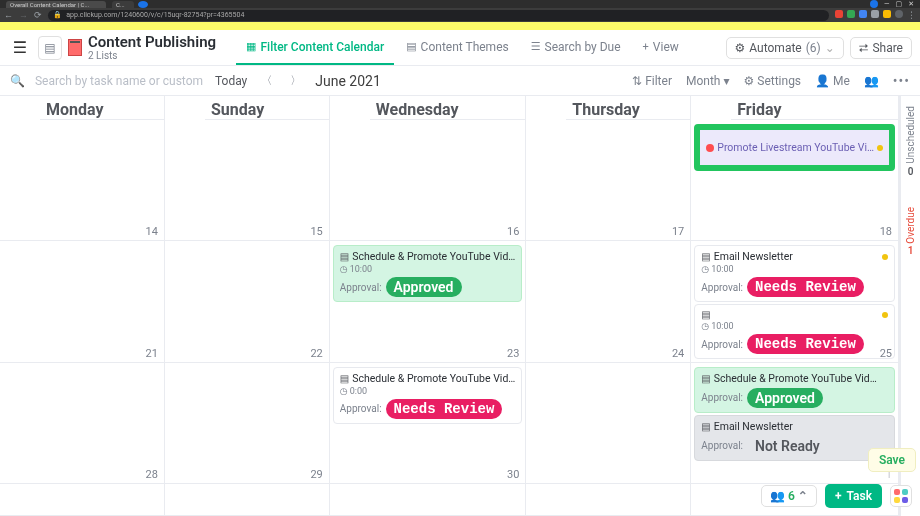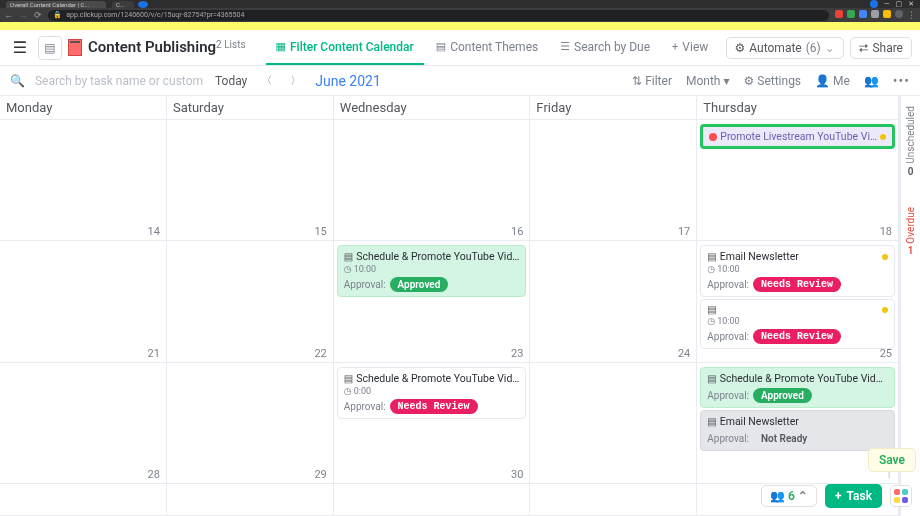--- a/index.html
+++ b/index.html
@@ -14,62 +14,62 @@
   .addr-icons { display:flex; gap:4px;}
   .addr-icon { width:8px; height:8px; border-radius:2px;}
   .win-icons { position:absolute; top:0; right:0; height:8px; display:flex; gap:6px; padding:0 6px; align-items:center; color:#ccc; font-size:7px;}
 
   .app { display:flex; flex-direction:column; height:calc(516px - 30px); }
   .main-header { height:36px; display:flex; align-items:center; border-bottom:1px solid #e9ebf0; padding-left:8px; }
   .hamburger { width:24px; text-align:center; font-size:16px; cursor:pointer;}
   .folder-btn { width:24px; height:24px; border:1px solid #e0e0e0; border-radius:4px; display:flex; align-items:center; justify-content:center; margin:0 6px; color:#7c828d;}
   .space-icon { width:14px; height:17px; background:#ff6b6b; border:1px solid #c44; position:relative; margin-right:6px;}
   .space-icon::before { content:""; position:absolute; top:1px; left:1px; right:1px; height:2px; background:#555;}
-  .title-block { display:flex; flex-direction:row; line-height:1.1;}
+  .title-block { display:flex; flex-direction:column; line-height:1.1;}
   .page-title { font-size:15px; font-weight:600; color:#2a2e34;}
   .page-sub { font-size:10px; color:#7c828d;}
   .tabset { display:flex; align-items:center; margin-left:20px; height:100%; gap:2px;}
   .view-tab { display:flex; align-items:center; gap:4px; padding:0 10px; height:100%; color:#7c828d; font-size:12px; cursor:pointer; border-bottom:2px solid transparent;}
   .view-tab.active { color:#00b884; border-bottom-color:#00b884; font-weight:500;}
   .tab-icon { font-size:11px;}
   .header-right { margin-left:auto; display:flex; align-items:center; gap:6px; padding-right:8px;}
   .pill-btn { border:1px solid #e0e0e0; border-radius:5px; padding:3px 8px; display:flex; align-items:center; gap:4px; font-size:12px; color:#54575d; cursor:pointer;}
 
   .toolbar { height:30px; display:flex; align-items:center; border-bottom:1px solid #e9ebf0; padding:0 10px; gap:10px;}
   .search-icon { color:#979797; font-size:12px;}
   .search-input { border:none; outline:none; font-size:12px; color:#333; width:170px;}
   .search-input::placeholder { color:#b9bec7;}
   .today-btn { font-size:12px; color:#54575d; cursor:pointer;}
   .nav-arrow { color:#7c828d; font-size:11px; padding:0 4px; cursor:pointer;}
-  .month-label { font-size:14px; color:#3b82f6;}
+  .month-label { font-size:14px; color:#404040;}
   .toolbar-right { margin-left:auto; display:flex; align-items:center; gap:14px; color:#7c828d; font-size:12px;}
   .tr-item { display:flex; align-items:center; gap:3px; cursor:pointer;}
   .dots { font-size:14px; letter-spacing:1px;}
 
   .calendar { flex:1; display:flex; position:relative;}
   .grid { flex:1; display:grid; grid-template-columns:repeat(5,1fr); grid-template-rows:24px repeat(3,1fr) 32px; border-right:1px solid #e9ebf0;}
-  .day-head { border-right:1px solid #e9ebf0; border-bottom:1px solid #e9ebf0; padding:4px 6px; font-size:13px; color:#54575d; font-weight:400;}
+  .day-head { border-right:1px solid #e9ebf0; border-bottom:1px solid #e9ebf0; padding:4px 6px; font-size:16px; color:#54575d; font-weight:700;margin-left:40px;}
   .cell { border-right:1px solid #e9ebf0; border-bottom:1px solid #e9ebf0; position:relative; padding-top:2px;}
   .date-num { position:absolute; bottom:2px; right:6px; font-size:11px; color:#7c828d;}
   .date-num.muted { color:#c8cad0;}
 
   .task { margin:2px 3px; border-radius:4px; padding:4px 6px; font-size:10.5px; overflow:hidden;}
   .task .t-line { display:flex; align-items:center; gap:3px; white-space:nowrap; overflow:hidden;}
   .task .t-title { white-space:nowrap; overflow:hidden; text-overflow:ellipsis; color:#2a2e34;}
   .task .t-time { font-size:9px; color:#7c828d; display:flex; align-items:center; gap:2px; margin-top:1px;}
   .task .t-approval { display:flex; align-items:center; gap:4px; margin-top:3px; font-size:10px;}
   .task .appr-label { color:#7c828d;}
-  .badge { border-radius:10px; padding:2px 8px; font-size:10px; font-weight:600; color:#fff;}
+  .badge { border-radius:10px; padding:2px 8px; font-size:14px; font-weight:600; color:#fff;}
   .badge.approved { background:#27ae60;}
   .badge.review { background:#e91e63;font-family:Liberation Mono, monospace;}
   .badge.notready { background:none; color:#54575d; font-weight:600;}
   .task.green { background:#d4f5e3; border:1px solid #b8edc9;}
   .task.white { background:#fff; border:1px solid #e7e9ee;}
   .task.grey  { background:#e4e6ea; border:1px solid #d7d9dd;}
-  .task.lav   { background:#ece9fb; border:3px solid #22c55e; padding:3px 6px;}
+  .task.lav   { background:#ece9fb; border:6px solid #22c55e; padding:11px 6px;}
   .dot-red { width:8px;height:8px;border-radius:50%;background:#ff4d4f;display:inline-block;}
   .dot-yel { width:6px;height:6px;border-radius:50%;background:#f1c40f;display:inline-block; margin-left:auto;}
   .list-icon { color:#54575d; font-size:10px;}
 
   .side-rail { width:20px; border-left:1px solid #e9ebf0; display:flex; flex-direction:column; align-items:center; padding-top:10px; gap:30px;}
   .rail-label { writing-mode:vertical-rl; transform:rotate(180deg); font-size:10px; color:#7c828d; display:flex; align-items:center; gap:4px;}
   .rail-count { font-size:10px; color:#54575d; font-weight:600;}
 
   .float-save { position:absolute; right:4px; bottom:44px; background:#fffde7; border:1px solid #f0eec0; border-radius:5px; padding:4px 10px; color:#27ae60; font-weight:600; font-size:12px;}
   .float-bottom { position:absolute; right:8px; bottom:8px; display:flex; align-items:center; gap:8px;}
@@ -181,24 +181,24 @@
           <span>Me</span>
         </div>
       <div class="tr-item">👥</div>
       <div class="tr-item dots">•••</div>
     </div>
   </div>
 
   <div class="calendar">
     <div class="grid">
       <div class="day-head">Monday</div>
-      <div class="day-head">Saturday</div>
+      <div class="day-head">Sunday</div>
       <div class="day-head">Wednesday</div>
+      <div class="day-head">Thursday</div>
       <div class="day-head">Friday</div>
-      <div class="day-head">Thursday</div>
 
       <div class="cell">
           <span class="date-num">14</span>
         </div>
       <div class="cell">
           <span class="date-num">15</span>
         </div>
       <div class="cell">
           <span class="date-num">16</span>
         </div>

